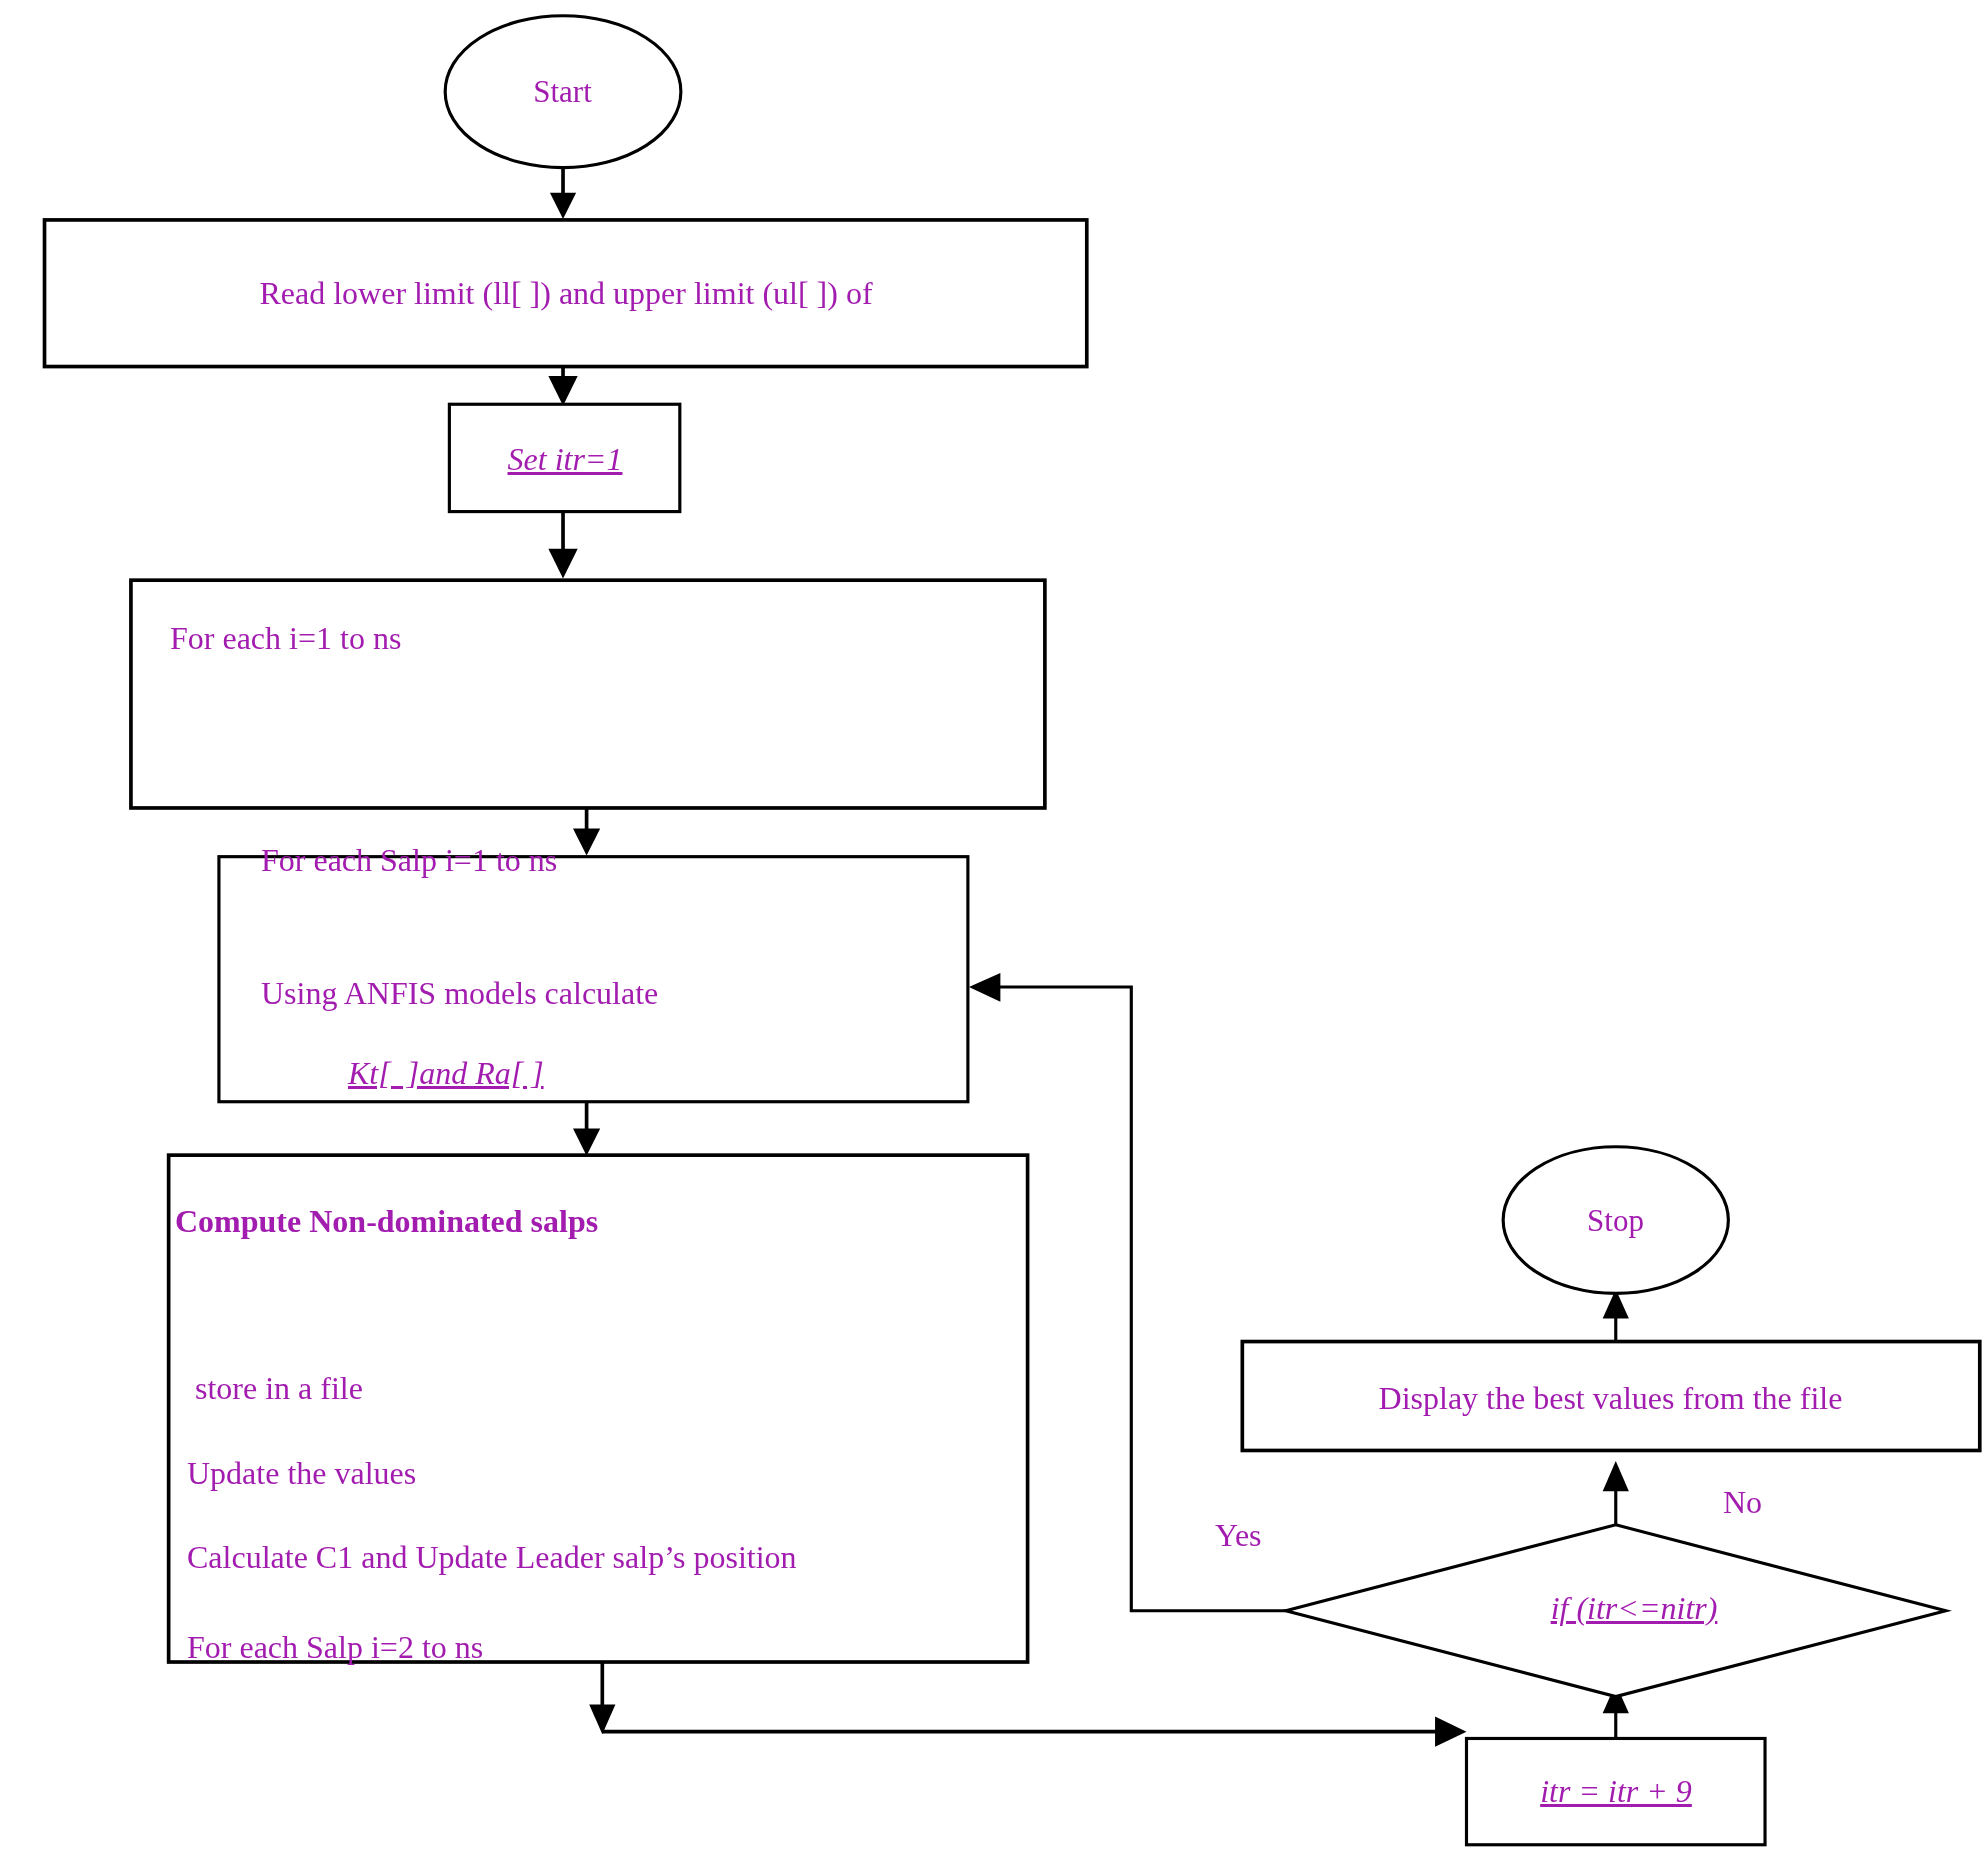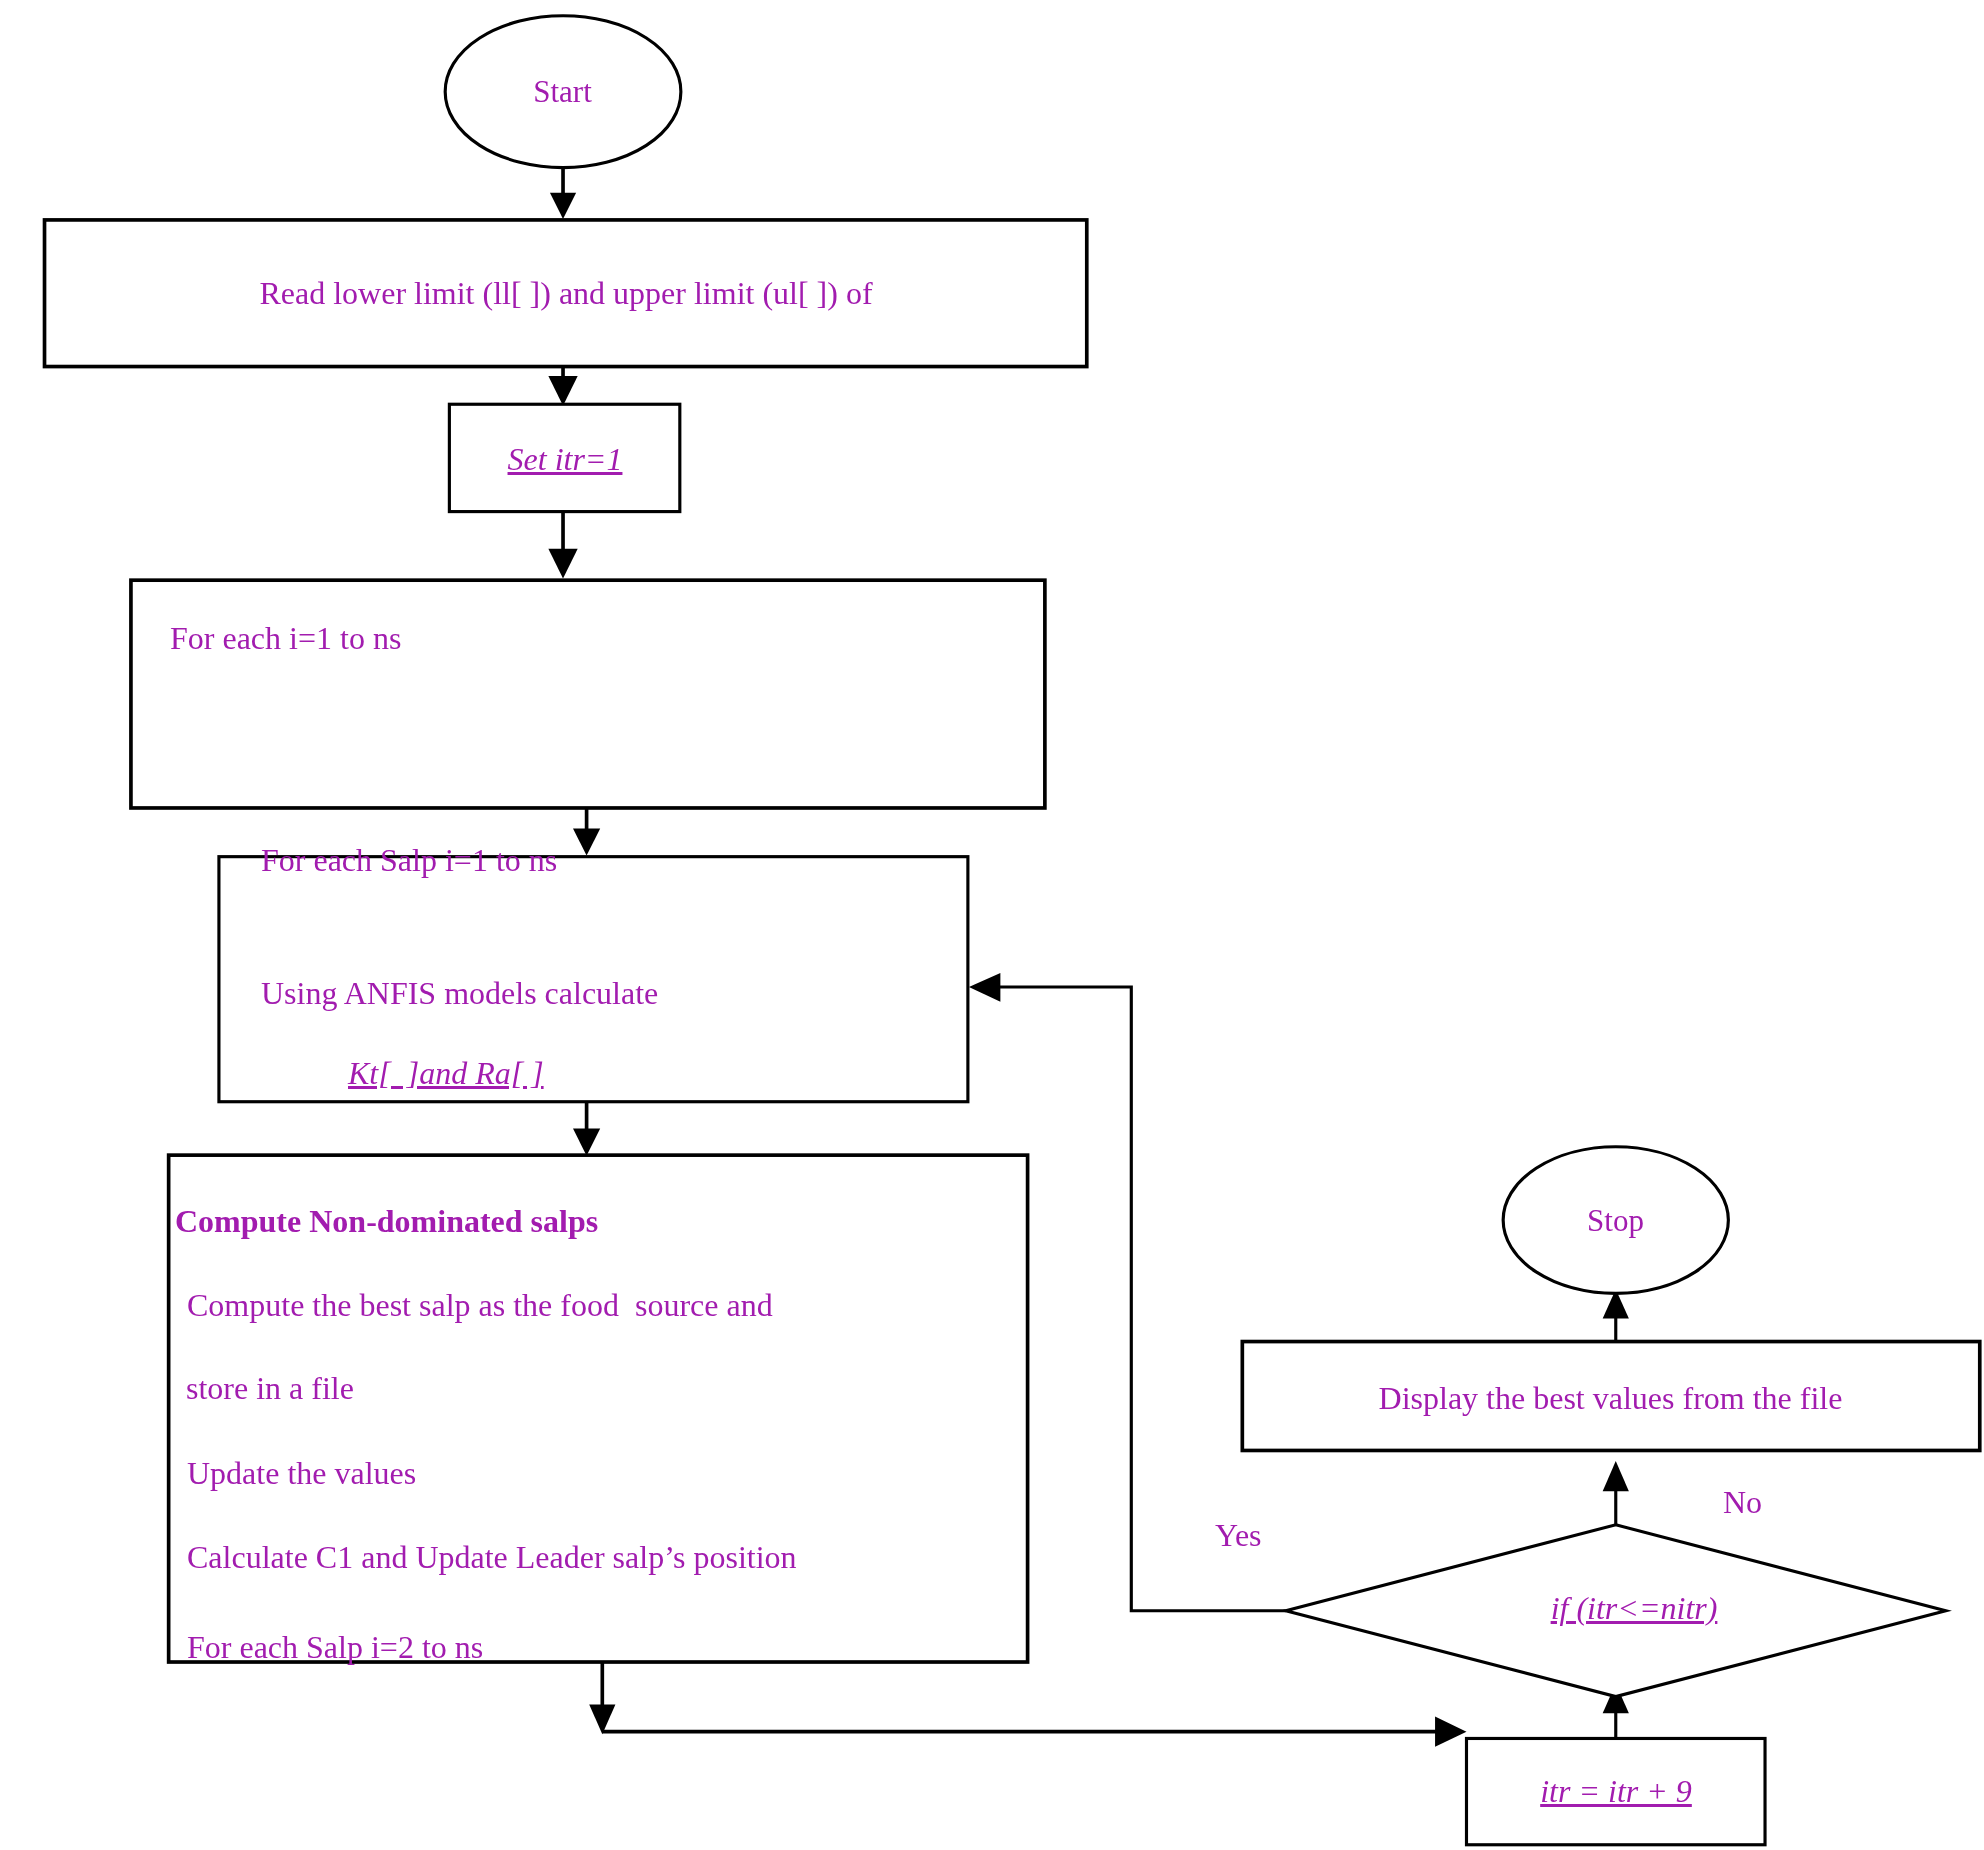--- a/index.html
+++ b/index.html
@@ -124,22 +124,21 @@
 
   <div class="lbl box-label ital center" style="left:455px; top:443px; width:220px;">Set itr=1</div>
 
   <div class="lbl box-label" style="left:170px; top:622px;">For each i=1 to ns</div>
 
   <div class="lbl box-label" style="left:261px; top:844px;">For each Salp i=1 to ns</div>
   <div class="lbl box-label" style="left:261px; top:977px;">Using ANFIS models calculate</div>
   <div class="lbl box-label ital" style="left:348px; top:1057px;">Kt[  ]and Ra[ ]</div>
 
   <div class="lbl box-label" style="left:175px; top:1205px;font-weight:bold;">Compute Non-dominated salps</div>
-  <div class="lbl box-label" style="left:187px; top:1289px;">Compute the best salp as the food  source and</div>
-  <div class="lbl box-label" style="left:178px; top:1372px;"> store in a file</div>
+  <div class="lbl box-label" style="left:187px; top:1372px;"> store in a file</div>
   <div class="lbl box-label" style="left:187px; top:1457px;">Update the values</div>
   <div class="lbl box-label" style="left:187px; top:1541px;">Calculate C1 and Update Leader salp’s position</div>
   <div class="lbl box-label" style="left:187px; top:1631px;">For each Salp i=2 to ns</div>
 
   <div class="lbl term-label center" style="left:1511px; top:1205px; width:209px;">Stop</div>
 
   <div class="lbl box-label center" style="left:1257px; top:1382px; width:707px;">Display the best values from the file</div>
 
   <div class="lbl box-label ital center" style="left:1498px; top:1592px; width:272px;">if (itr&lt;=nitr)</div>
 

